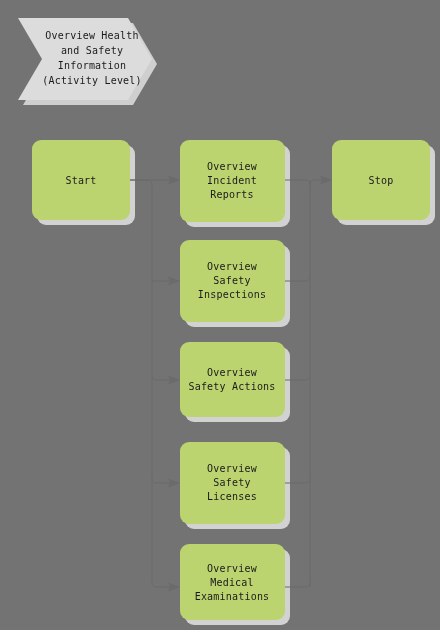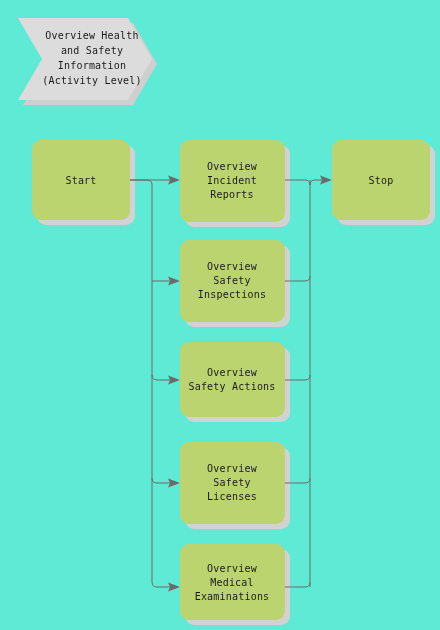--- a/index.html
+++ b/index.html
@@ -11,21 +11,21 @@
   body {
     width: 440px;
     height: 630px;
     overflow: hidden;
     font-family: "DejaVu Sans Mono", "Liberation Mono", monospace;
   }
   #diagram-canvas {
     position: relative;
     width: 440px;
     height: 630px;
-    background: #5eead4;
+    background: #737373;
   }
   svg.layer {
     position: absolute;
     left: 0;
     top: 0;
     width: 440px;
     height: 630px;
   }
   .node-label {
     font-family: "DejaVu Sans Mono", "Liberation Mono", monospace;

